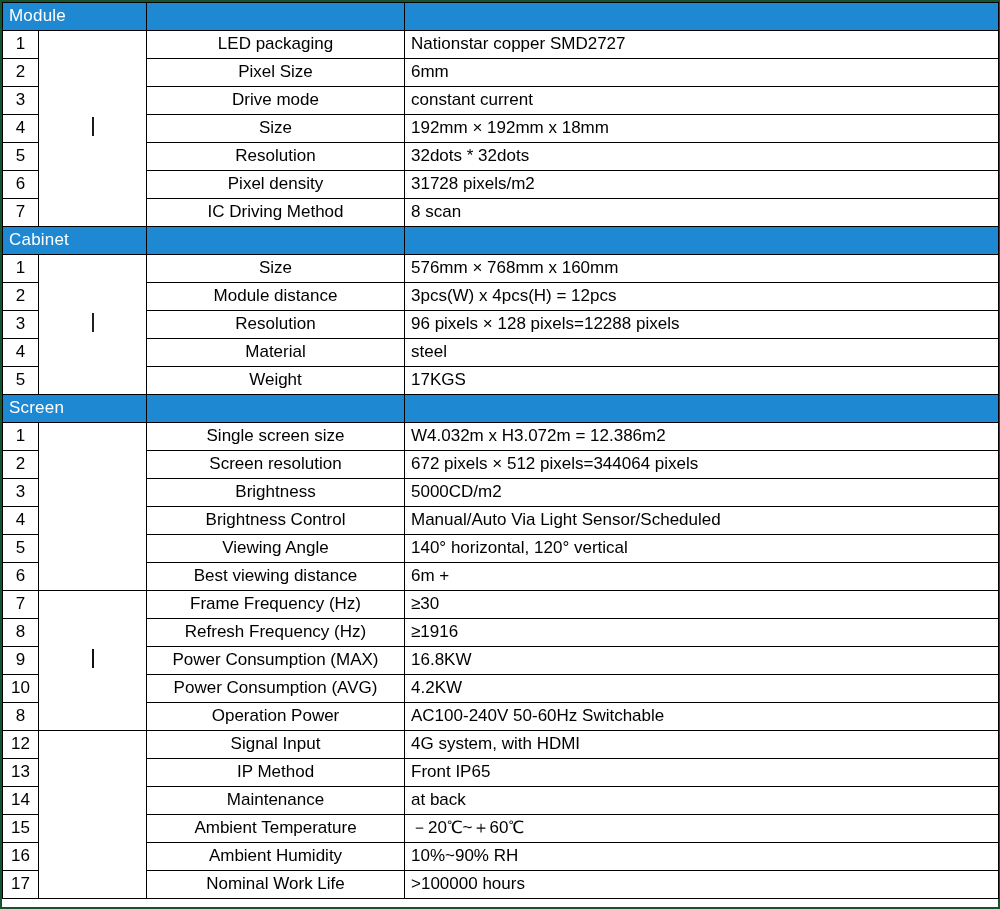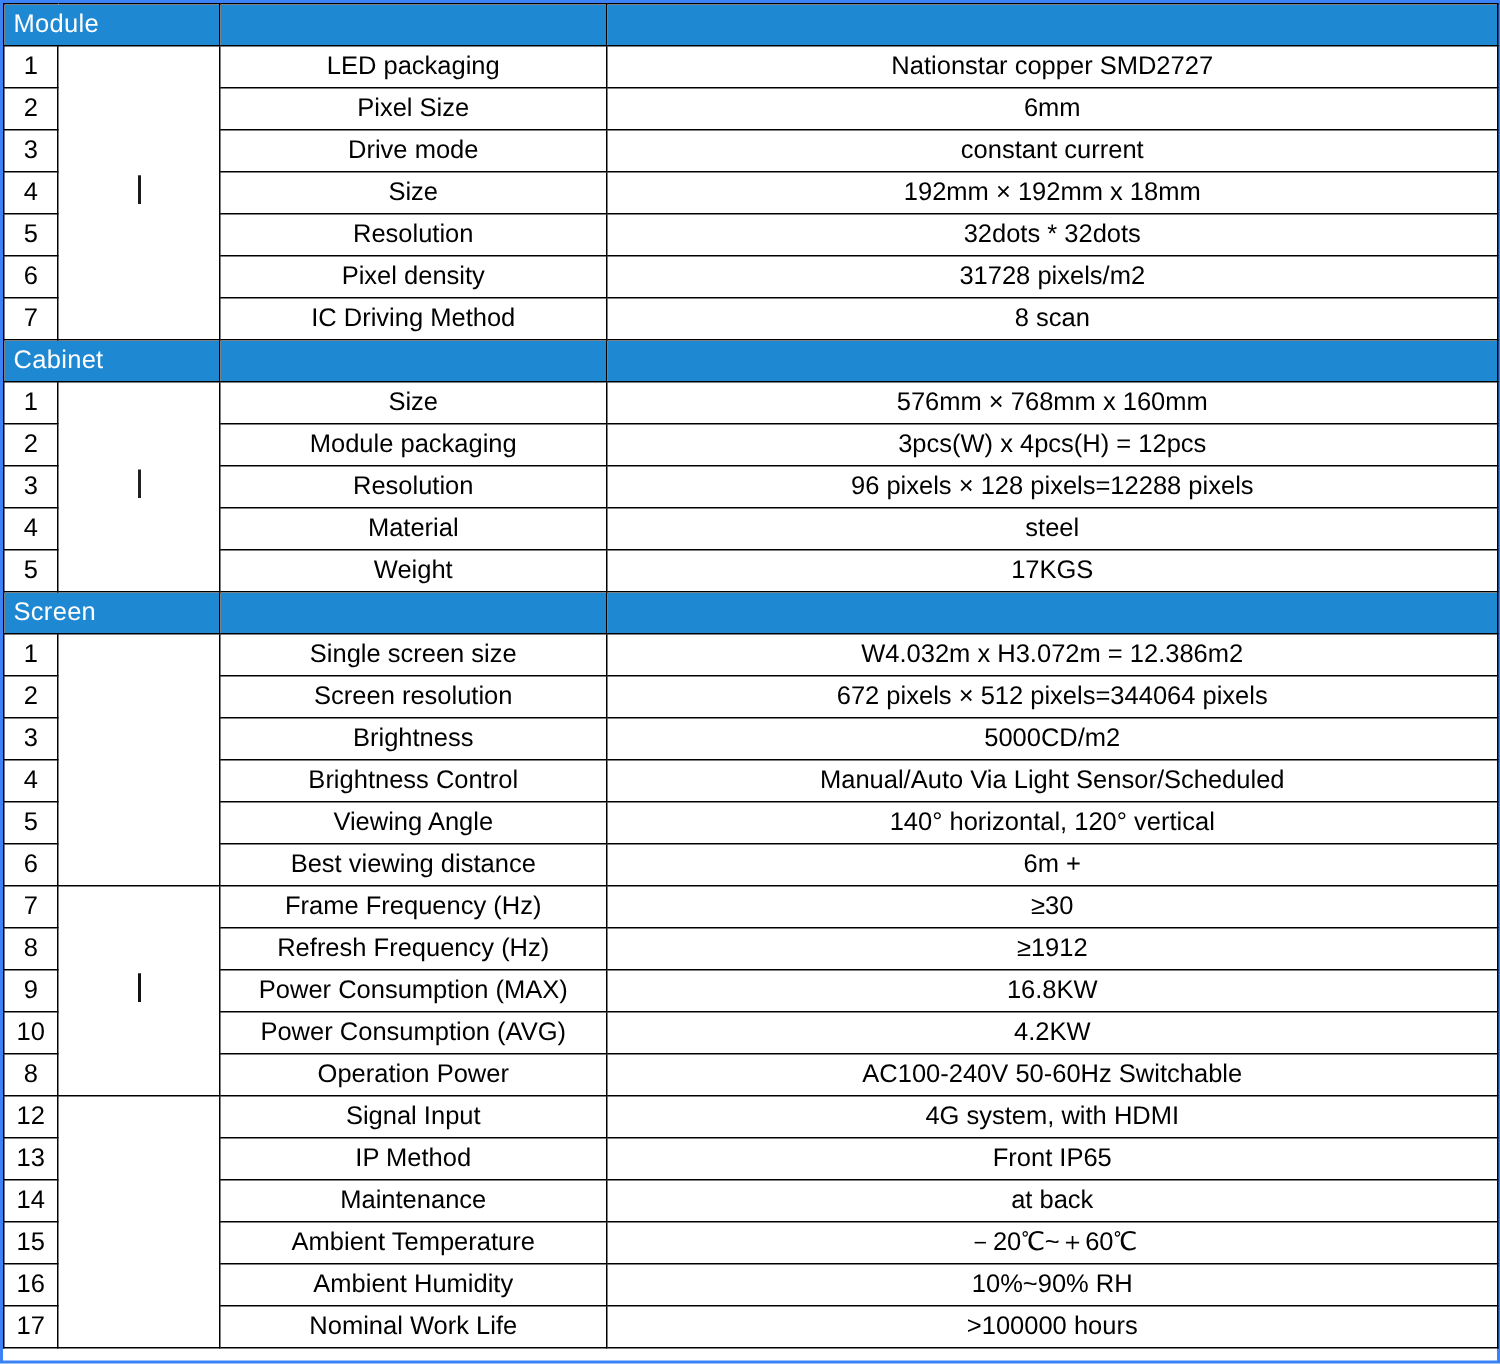--- a/index.html
+++ b/index.html
@@ -11,21 +11,21 @@
     width: 1000px;
     height: 909px;
     font-family: "Liberation Sans", sans-serif;
     color: #000000;
     overflow: hidden;
   }
   .sheet {
     width: 1000px;
     height: 909px;
     box-sizing: border-box;
-    border: 2px solid #3b82f6;
+    border: 2px solid #14532d;
     position: relative;
   }
   table.spec {
     border-collapse: collapse;
     width: 996px;
     table-layout: fixed;
   }
   table.spec td {
     border: 1px solid #000000;
     padding: 0 6px;
@@ -53,21 +53,21 @@
     padding-left: 8px;
     height: 32px;
     font-weight: normal;
     letter-spacing: 0.2px;
   }
   td.section-blank {
     background: #1f88d2;
     border-left: 1px solid #1f88d2;
   }
   td.key { text-align: center; }
-  td.val { text-align: center; }
+  td.val { text-align: left; }
 
   td.imgcell {
     padding: 0;
     text-align: center;
     vertical-align: middle;
   }
 
   
   .photo {
     display: inline-block;
@@ -206,21 +206,21 @@
       <tr>
         <td class="num">1</td>
         <td class="imgcell" rowspan="5">
           <span class="photo"><span class="cab-photo"></span></span>
         </td>
         <td class="key">Size</td>
         <td class="val">576mm × 768mm x 160mm</td>
       </tr>
       <tr>
         <td class="num">2</td>
-        <td class="key">Module packaging</td>
+        <td class="key">Module distance</td>
         <td class="val">3pcs(W) x 4pcs(H) = 12pcs</td>
       </tr>
       <tr>
         <td class="num">3</td>
         <td class="key">Resolution</td>
         <td class="val">96 pixels  × 128 pixels=12288 pixels</td>
       </tr>
       <tr>
         <td class="num">4</td>
         <td class="key">Material</td>
@@ -287,21 +287,21 @@
               <span class="bottom"></span>
             </span>
           </span>
         </td>
         <td class="key">Frame Frequency (Hz)</td>
         <td class="val">≥30</td>
       </tr>
       <tr>
         <td class="num">8</td>
         <td class="key">Refresh Frequency (Hz)</td>
-        <td class="val">≥1912</td>
+        <td class="val">≥1916</td>
       </tr>
       <tr>
         <td class="num">9</td>
         <td class="key">Power Consumption (MAX)</td>
         <td class="val">16.8KW</td>
       </tr>
       <tr>
         <td class="num">10</td>
         <td class="key">Power Consumption (AVG)</td>
         <td class="val">4.2KW</td>

